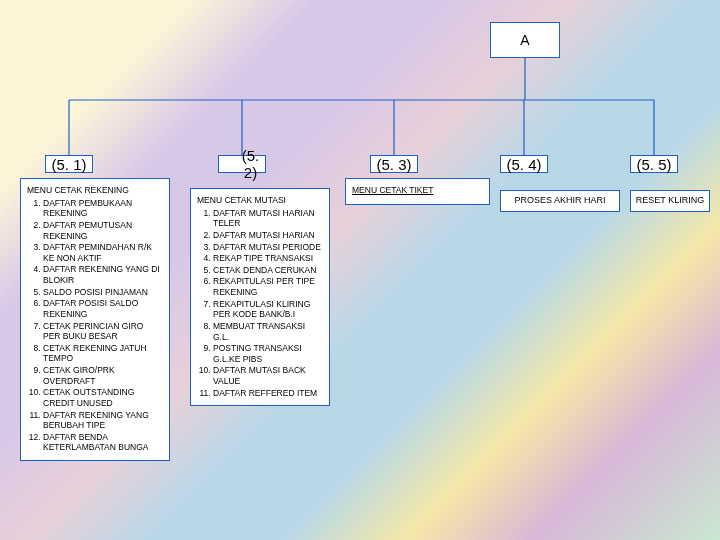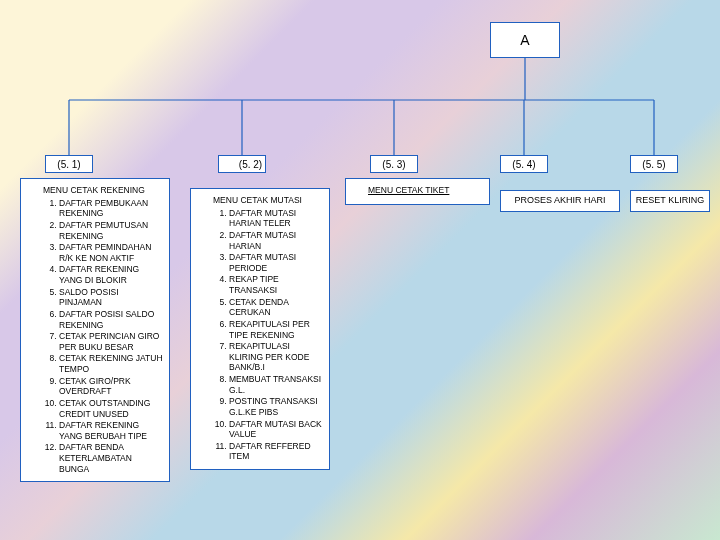--- a/index.html
+++ b/index.html
@@ -24,35 +24,35 @@
     display: flex;
     align-items: center;
     justify-content: center;
     font-size: 11px;
     color: #000;
   }
   .root-box {
     left: 490px; top: 22px; width: 70px; height: 36px;
     font-size: 14px;
   }
-  .lbl { font-size: 10px; font-weight: normal; text-align: center; }
+  .lbl { font-size: 15px; font-weight: normal; text-align: center; }
   .lbl51 { left: 45px; top: 155px; width: 48px; height: 18px; }
   .lbl52 { left: 218px; top: 155px; width: 48px; height: 18px; padding-left: 17px; }
   .lbl53 { left: 370px; top: 155px; width: 48px; height: 18px; }
   .lbl54 { left: 500px; top: 155px; width: 48px; height: 18px; }
   .lbl55 { left: 630px; top: 155px; width: 48px; height: 18px; }
 
   .panel {
     position: absolute;
     background: #fff;
     border: 1.5px solid #2060c0;
     font-size: 8.5px;
     line-height: 1.25;
     color: #000;
-    padding: 6px 6px 6px 22px;
+    padding: 6px 6px 6px 6px;
   }
   .panel .ptitle { font-size: 8.5px; margin-bottom: 2px; }
   .panel ol { list-style: decimal; padding-left: 16px; }
   .panel ol li { margin-bottom: 1px; }
 
   .p51 { left: 20px;  top: 178px; width: 150px; }
   .p52 { left: 190px; top: 188px; width: 140px; }
   .p53 { left: 345px; top: 178px; width: 145px; text-decoration: underline; }
   .p54 { left: 500px; top: 190px; width: 120px; height: 22px; padding:4px; display:flex; align-items:center; justify-content:center; font-size:9px; }
   .p55 { left: 630px; top: 190px; width: 80px; height: 22px; padding:0; display:flex; align-items:center; justify-content:center; font-size:9px; }

